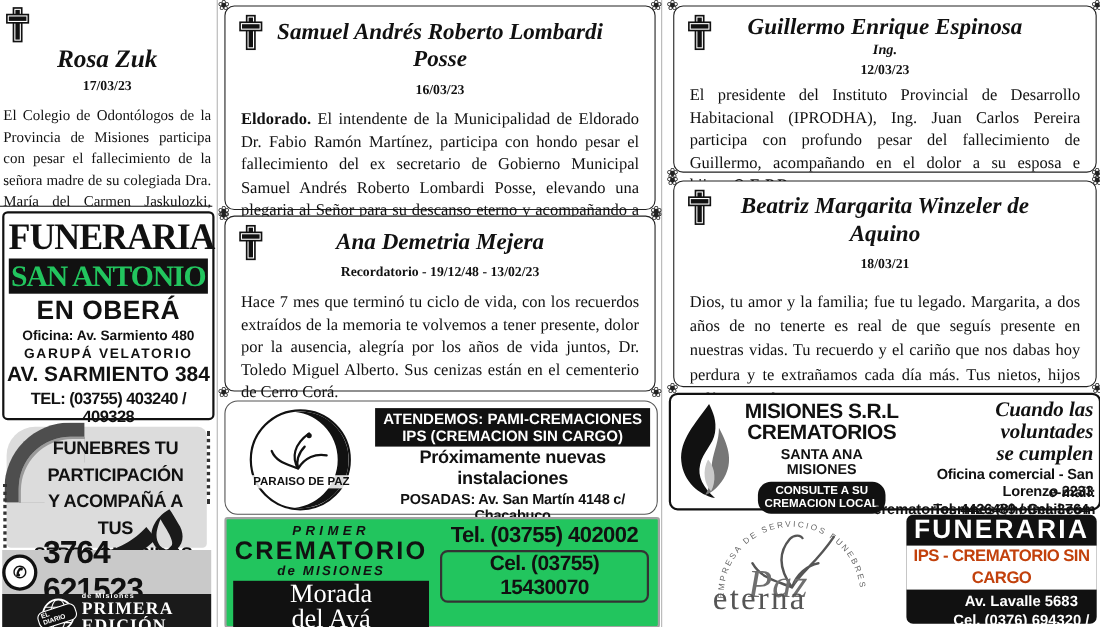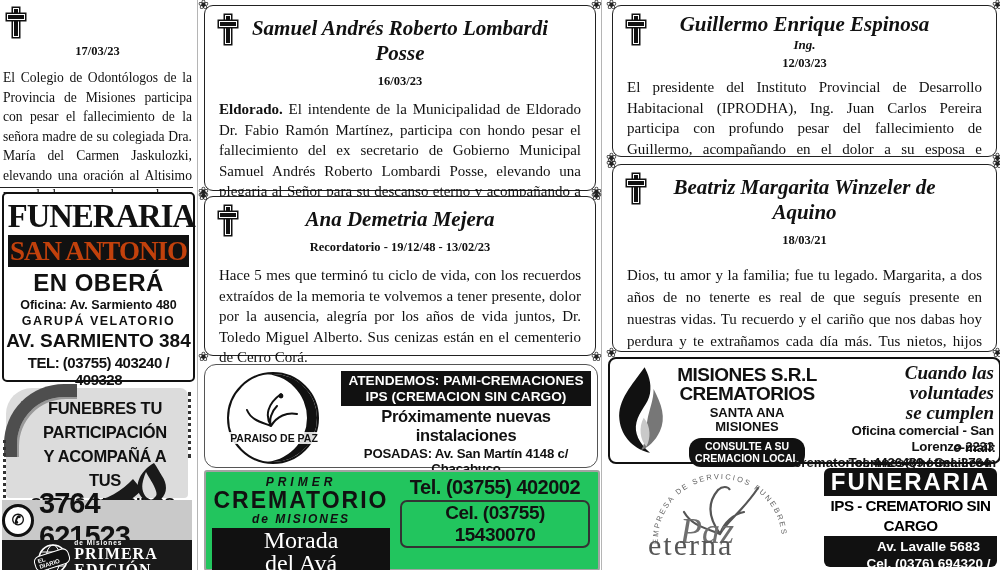--- a/index.html
+++ b/index.html
@@ -36,21 +36,21 @@
   
   #rosa-title{text-align:center;font-style:italic;font-weight:bold;font-size:23px;}
   #rosa-date{text-align:center;font-weight:bold;font-size:12.5px;margin-top:4px;}
   #rosa-body{font-size:13.6px;line-height:19.5px;text-align:justify;margin-top:9px;}
   .hrule{position:absolute;height:1px;background:#222;}
 
   .fsa-box{position:absolute;left:2px;top:192px;width:189px;height:186px;border:2.5px solid #111;
            border-radius:5px;text-align:center;background:#fff;}
   .fsa-1{font-size:34px;font-weight:bold;letter-spacing:-1px;line-height:1.02;margin-top:5px;
          transform:scaleX(.96);}
-  .fsa-2{background:#111;color:#c2410c;font-weight:bold;font-size:27px;line-height:32px;margin:1px 4px 0;
+  .fsa-2{background:#111;color:#22c55e;font-weight:bold;font-size:27px;line-height:32px;margin:1px 4px 0;
          letter-spacing:-1px;}
   .fsa-3{font-size:24px;font-weight:bold;margin-top:2px;letter-spacing:.5px;}
   .fsa-4{font-size:12.5px;font-weight:bold;margin-top:1px;}
   .fsa-5{font-size:12.5px;font-weight:bold;letter-spacing:1.5px;margin-top:2px;}
   .fsa-6{font-size:19px;font-weight:bold;margin-top:2px;}
   .fsa-7{font-size:15px;font-weight:bold;letter-spacing:-.5px;margin-top:2px;}
 
   .env-wrap{position:absolute;left:2px;top:382px;width:190px;height:186px;}
   .env-msgbox{position:absolute;left:4px;top:6px;width:182px;height:110px;background:#dcdcdc;
               border-radius:26px 8px 4px 4px;}
@@ -129,35 +129,36 @@
   
   .pet{position:absolute;left:608px;top:468px;width:389px;height:99px;}
   .pet-logo{position:absolute;left:2px;top:2px;width:212px;height:95px;background:#fff;}
   .pet-paz{position:absolute;left:70px;top:40px;font-family:"Liberation Serif",serif;
            font-style:italic;font-size:36px;color:#6f6f6f;}
   .pet-eterna{position:absolute;left:38px;top:58px;font-family:"Liberation Serif",serif;
               font-size:30px;color:#555;letter-spacing:2px;}
   .pet-box{position:absolute;left:216px;top:0px;width:173px;height:99px;background:#111;
            border-radius:6px;color:#fff;text-align:center;}
   .pet-fun{font-weight:bold;font-size:24px;letter-spacing:2px;line-height:28px;}
-  .pet-ips{background:#fff;color:#000000;font-weight:bold;font-size:15.2px;line-height:20px;
+  .pet-ips{background:#fff;color:#c2410c;font-weight:bold;font-size:15.2px;line-height:20px;
            letter-spacing:-.5px;}
   .pet-l{font-weight:bold;font-size:13.5px;line-height:16.5px;padding-left:36px;}
   .pet-l .wa-sm{display:inline-flex;align-items:center;justify-content:center;width:13px;height:13px;
       border:1.5px solid #fff;border-radius:50%;font-size:8px;vertical-align:-2px;}
 </style>
 </head>
 <body>
 
 <div id="page">
   <div class="vdiv" style="left:197px"></div>
   <div class="vdiv" style="left:601px"></div>
 
   <div class="abs" style="left:3px;top:6px;width:189px;">
     <span class="cross abs" style="left:2px;top:2px"><i class="v"></i><i class="h"></i></span>
+    <div id="rosa-title">Rosa Zuk</div>
     <div id="rosa-date">17/03/23</div>
     <div id="rosa-body"><span>El Colegio de Odontólogos de la Provincia de Misiones participa con pesar el fallecimiento de la señora madre de su colegiada Dra. María del Carmen Jaskulozki, elevando una oración al Altisimo por el descanso de su alma y pronta resignación de sus seres queridos.</span>
       <span class="qepd block">Q.E.P.D.</span>
     </div>
   </div>
   <div class="hrule" style="left:0;top:187px;width:193px;"></div>
 
   <div class="fsa-box sans">
     <div class="fsa-1 serif">FUNERARIA</div>
     <div class="fsa-2 serif">SAN ANTONIO</div>
@@ -226,21 +227,21 @@
     <span class="orn tl">❀</span>
     <span class="orn tr">❀</span>
     <span class="orn bl">❀</span>
     <span class="orn br">❀</span>
     <span class="cross obit-cross">
         <i class="v"></i>
         <i class="h"></i>
       </span>
     <div class="obit-title">Ana Demetria Mejera</div>
     <div class="obit-date">Recordatorio - 19/12/48 - 13/02/23</div>
-    <div class="obit-body"><span>Hace 5 mes que terminó tu ciclo de vida, con los recuerdos extraídos de la memoria te volvemos a tener presente, dolor por la ausencia, alegría por los años de vida juntos, Dr. Toledo Miguel Alberto. Sus cenizas están en el cementerio de Cerro Corá.</span>
+    <div class="obit-body"><span>Hace 7 mes que terminó tu ciclo de vida, con los recuerdos extraídos de la memoria te volvemos a tener presente, dolor por la ausencia, alegría por los años de vida juntos, Dr. Toledo Miguel Alberto. Sus cenizas están en el cementerio de Cerro Corá.</span>
       <span class="qepd block">Q.E.P.D.</span></div>
   </div>
 
   <div class="paraiso sans">
     <div class="pz-logo">
       <div class="pz-circle"></div>
       <svg class="abs" style="left:26px;top:12px" width="62" height="58" viewBox="0 0 62 58">
         <path d="M30 44 C24 34 26 22 40 12 M30 44 C20 40 10 38 6 28 M30 44 C36 34 46 30 56 32 M30 44 C28 38 30 30 36 24" stroke="#111" stroke-width="2" fill="none" stroke-linecap="round"></path>
         <circle cx="40" cy="14" r="2.4" fill="#111"></circle>
       </svg>

